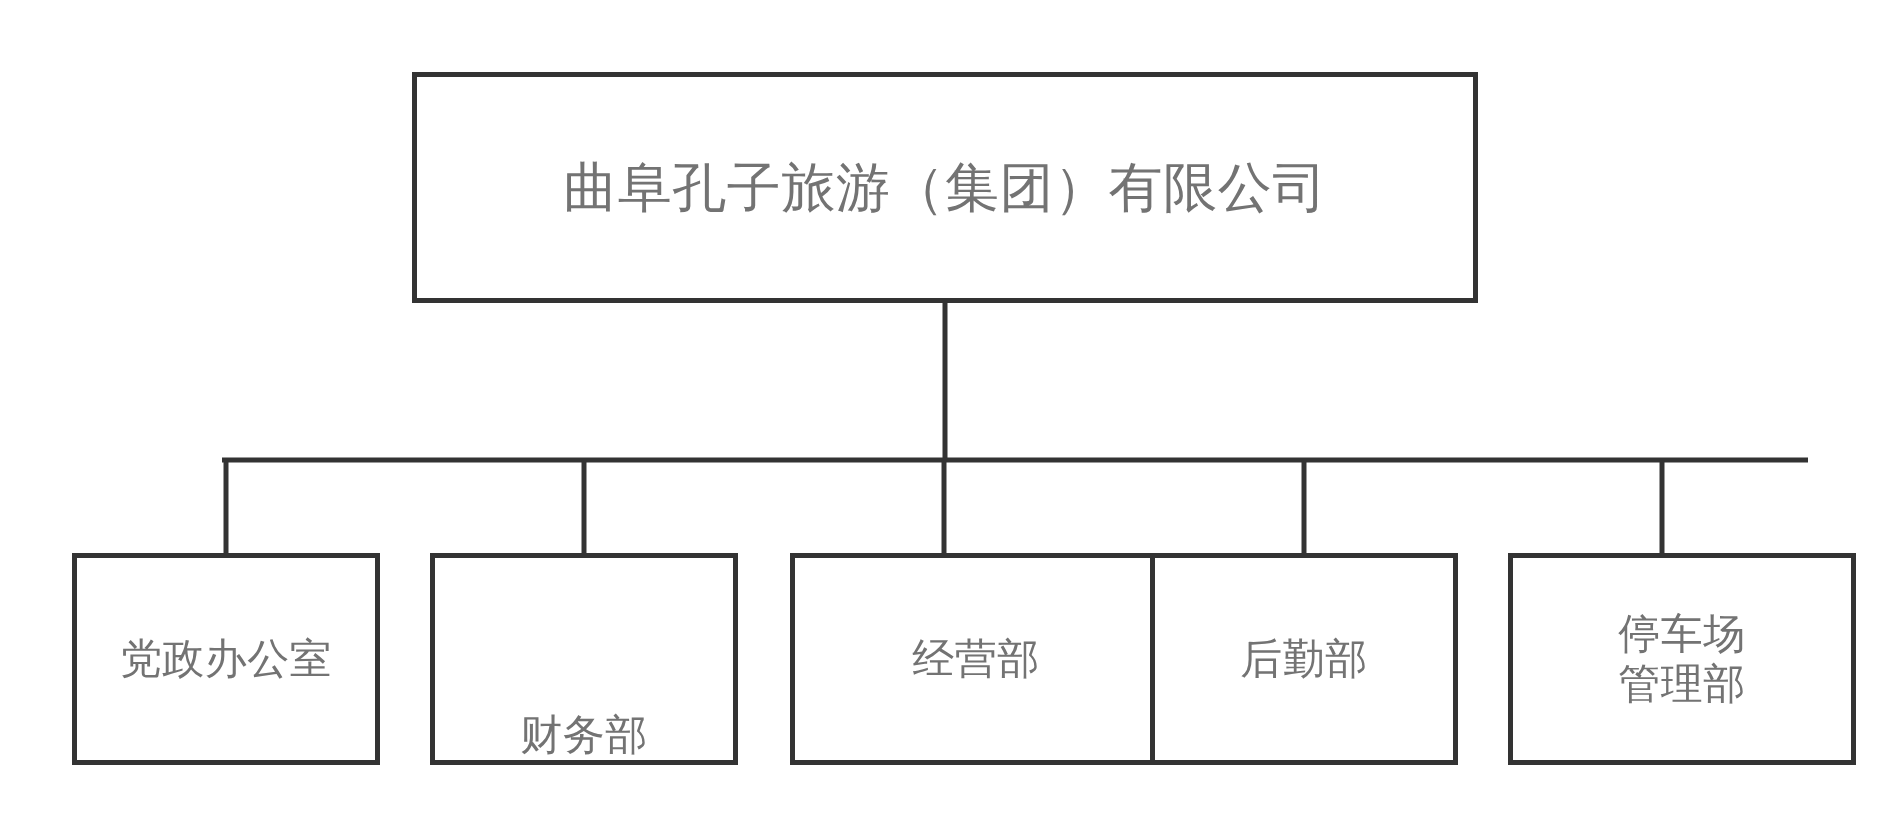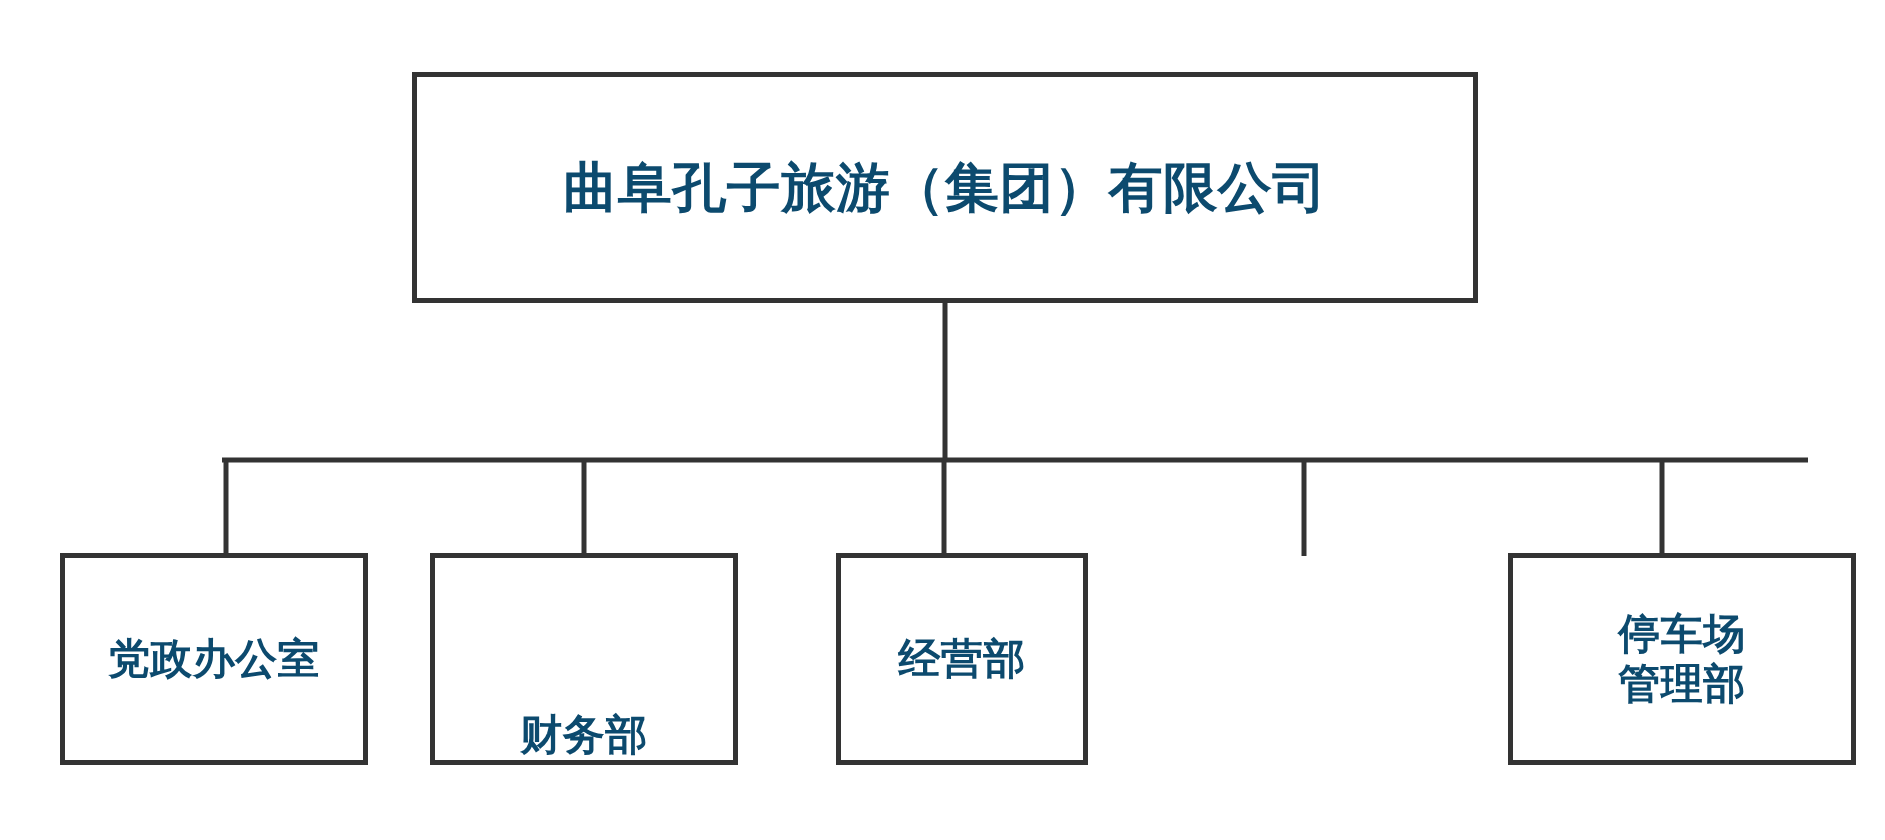--- a/index.html
+++ b/index.html
@@ -30,22 +30,22 @@
     position: absolute;
     box-sizing: border-box;
     background: #ffffff;
     border: 5px solid #333333;
     display: flex;
     align-items: center;
     justify-content: center;
     text-align: center;
   }
   .node-label {
-    font-weight: bold;
-    color: #0c4a6e;
+    font-weight: normal;
+    color: #737373;
     letter-spacing: 0.01em;
     line-height: 1.18;
     white-space: pre-line;
     user-select: none;
   }
   #node-root {
     left: 412px;
     top: 72px;
     width: 1066px;
     height: 231px;
@@ -53,23 +53,23 @@
   #node-root .node-label {
     font-size: 54px;
   }
   .leaf-box {
     top: 553px;
     height: 212px;
   }
   .leaf-box .node-label {
     font-size: 42px;
   }
-  #node-leaf-0 { left: 60px;   width: 308px; }
+  #node-leaf-0 { left: 72px;   width: 308px; }
   #node-leaf-1 { left: 430px;  width: 308px; align-items: flex-end; }
-  #node-leaf-2 { left: 836px;  width: 252px; }
+  #node-leaf-2 { left: 790px;  width: 372px; }
   #node-leaf-3 { left: 1150px; width: 308px; }
   #node-leaf-4 { left: 1508px; width: 348px; }
 </style>
 </head>
 <body>
 
 <div id="chart-root">
 
   <svg id="org-svg" viewBox="0 0 1885 840" xmlns="http://www.w3.org/2000/svg" aria-hidden="true">
     <g stroke="#333333" stroke-width="5" stroke-linecap="butt" fill="none">
@@ -92,19 +92,22 @@
   </div>
 
   <div class="node-box leaf-box" id="node-leaf-1">
     <span class="node-label">财务部</span>
   </div>
 
   <div class="node-box leaf-box" id="node-leaf-2">
     <span class="node-label">经营部</span>
   </div>
 
+  <div class="node-box leaf-box" id="node-leaf-3">
+    <span class="node-label">后勤部</span>
+  </div>
 
   <div class="node-box leaf-box" id="node-leaf-4">
     <span class="node-label">停车场
 管理部</span>
   </div>
 
 </div>
 
 </body></html>

